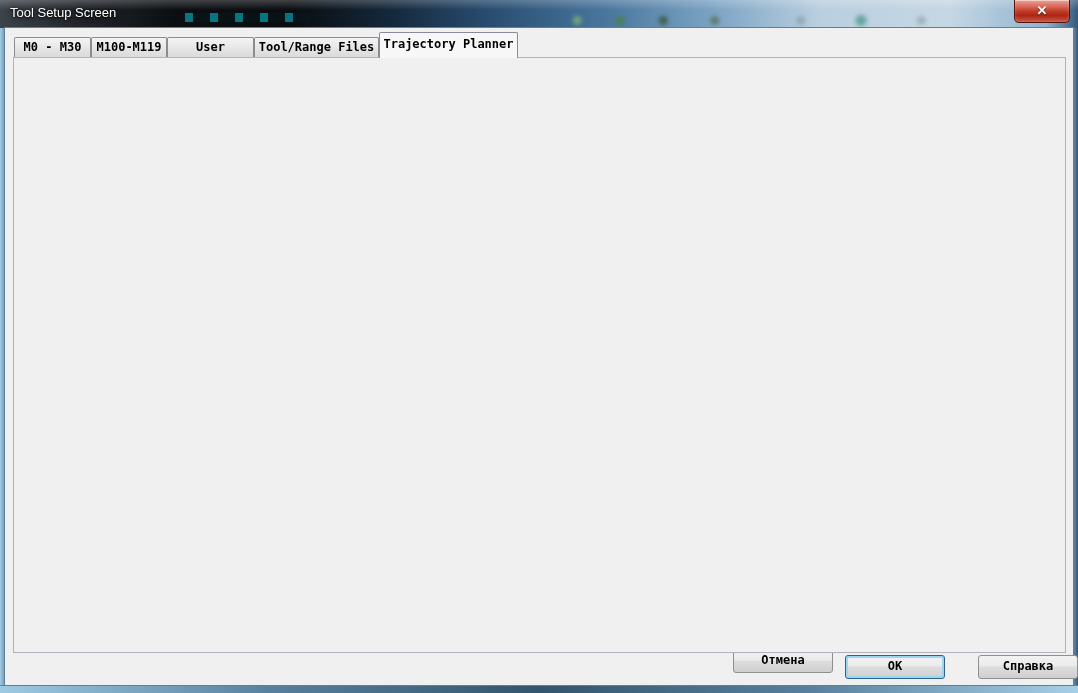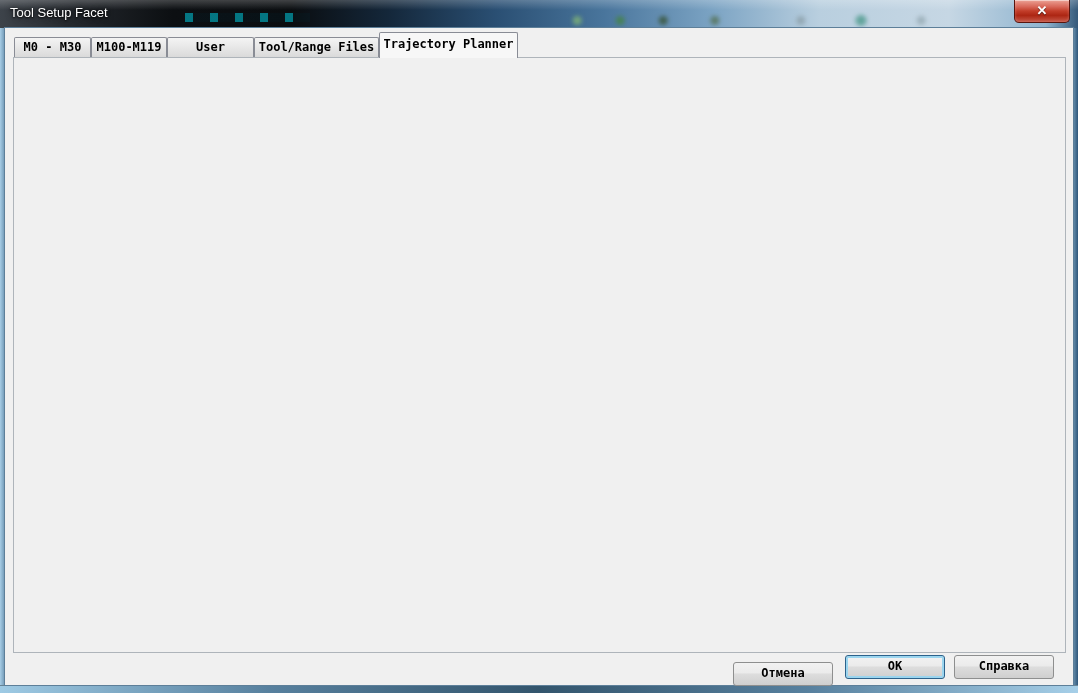--- a/index.html
+++ b/index.html
@@ -70,21 +70,21 @@
     font:bold 12px "DejaVu Sans Mono",monospace;text-align:center;line-height:21px;}
   .btn.default{border:1px solid #2c628b;box-shadow:inset 0 0 0 2px #9bd5ef;}
 </style>
 </head>
 <body>
 
 <div class="titlebar">
   <div class="shine"></div>
   <div class="tb-dots"></div>
   <div class="tb-blur"></div>
-  <span class="win-title">Tool Setup Facet</span>
+  <span class="win-title">Tool Setup Screen</span>
   <div class="close-btn">
     <span>✕</span>
   </div>
 </div>
 <div class="frame-l"></div>
 <div class="frame-r"></div>
 <div class="frame-b"></div>
 
 <div class="client">
 
@@ -272,17 +272,17 @@
     <input class="fld" style="left: 422px; top: 18px; width: 40px;" value="0.2">
     <span class="lbl left" style="left:472px;top:22px">secs</span>
     <span class="lbl" style="left:120px;top:49px;width:108px">Motion Filter
 Time</span>
     <input class="fld" style="left: 243px; top: 55px; width: 37px;" value="0.1">
     <span class="lbl left" style="left:290px;top:59px">secs</span>
     <span class="lbl left" style="left:340px;top:59px">Count/Rev</span>
     <input class="fld" style="left: 418px; top: 55px; width: 42px;" value="2048">
   </div>
 
-  <div class="btn" style="left:728px;top:634px">Отмена</div>
+  <div class="btn" style="left:728px;top:621px">Отмена</div>
   <div class="btn default" style="left:840px;top:627px">ОК</div>
-  <div class="btn" style="left:949px;top:627px">Справка</div>
+  <div class="btn" style="left:973px;top:627px">Справка</div>
 
 </div>
 
 </body></html>

